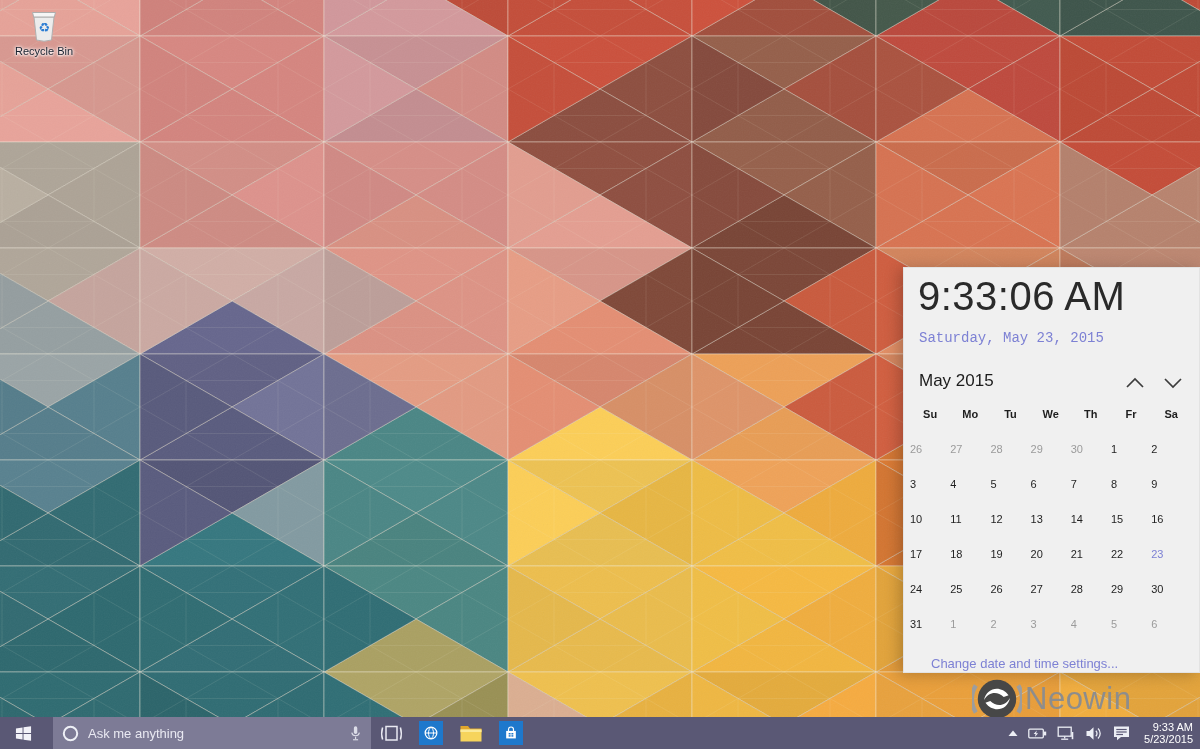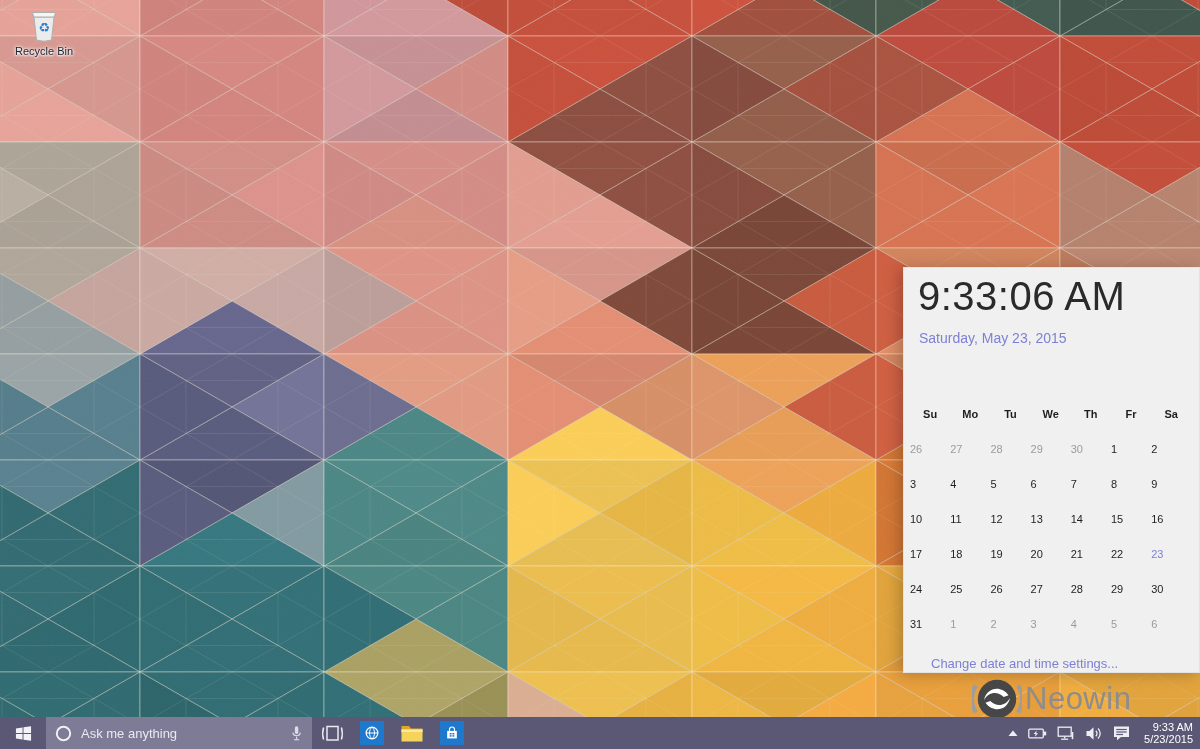--- a/index.html
+++ b/index.html
@@ -11,21 +11,21 @@
   .desktop-icon{position:absolute;left:8px;top:8px;width:72px;text-align:center;z-index:2;}
   .desktop-icon .ic{display:block;margin:0 auto;}
   .desktop-icon .lbl{display:block;margin-top:1px;font-size:11px;color:#17202e;
     text-shadow:0 0 3px #fff,0 0 4px #fff,0 1px 2px rgba(255,255,255,.95);}
   
   .clock-panel{position:absolute;left:903px;top:267px;width:297px;height:406px;
     background:#f0f0f0;z-index:3;box-shadow:-4px 2px 14px rgba(0,0,0,.22);
     border:1px solid rgba(0,0,0,.05);box-sizing:border-box;}
   .cp-time{position:absolute;left:14px;top:6px;font-size:40px;font-weight:300;
     color:#2a2a2a;letter-spacing:.5px;}
-  .cp-date{position:absolute;left:15px;top:62px;font-size:14px;}
+  .cp-date{position:absolute;left:15px;top:62px;font-size:14px;font-family:Liberation Mono, monospace;}
   .cp-month-row{position:absolute;left:15px;top:103px;width:267px;height:26px;}
   .cp-month{font-size:17px;color:#1c1c1c;}
   .cp-chev{position:absolute;top:4px;width:20px;height:16px;cursor:pointer;}
   .cp-chev.up{left:206px;}
   .cp-chev.down{left:244px;}
   .cal-head,.cal-grid{position:absolute;left:6px;display:grid;
     grid-template-columns:repeat(7,40.2px);}
   .cal-head{top:140px;}
   .cal-head span{font-size:11px;font-weight:bold;color:#1e1e1e;text-align:center;height:18px;}
   .cal-grid{top:164px;grid-auto-rows:35px;}
@@ -34,21 +34,21 @@
   .cp-link{position:absolute;left:15px;top:388px;font-size:13px;cursor:pointer;}
   
   .watermark{position:absolute;left:972px;top:674px;display:flex;align-items:center;
     gap:3px;z-index:4;}
   .watermark .brand{font-size:31px;font-weight:300;color:#8d8d8d;letter-spacing:.5px;}
   
   .taskbar{position:absolute;left:0;top:717px;width:1200px;height:32px;
     background:#5a5875;z-index:10;display:flex;align-items:stretch;}
   .tb-btn{display:flex;align-items:center;justify-content:center;cursor:pointer;}
   .start{width:46px;}
-  .search-box{width:266px;background:#7d7b96;display:flex;align-items:center;cursor:text;}
+  .search-box{width:318px;background:#7d7b96;display:flex;align-items:center;cursor:text;margin-left:7px;}
   .search-box .ring{margin-left:9px;flex:none;}
   .search-box .ph{margin-left:9px;font-size:13px;color:#e9e9f2;flex:1;}
   .search-box .mic{margin-right:9px;flex:none;cursor:pointer;}
   .appbtn{width:40px;}
   .tile{width:24px;height:24px;display:flex;align-items:center;justify-content:center;}
   .tray{margin-left:auto;display:flex;align-items:center;padding-right:7px;gap:10px;}
   .tray .tb-btn{height:100%;}
   .tray-clock{text-align:right;font-size:11px;line-height:12.5px;color:#fff;
     padding-left:4px;cursor:pointer;}
 </style>
@@ -526,20 +526,29 @@
       <path d="M3.5 4.5 h23 l-1.2 4.5 H4.7 Z" fill="#f5f5f5" stroke="#adadad" stroke-width="1"></path>
       <text x="15" y="24" text-anchor="middle" font-size="13" fill="#2b7cd3" font-family="DejaVu Sans">♻</text>
     </svg>
     <span class="lbl">Recycle Bin</span>
   </div>
 
   <div class="clock-panel">
     <div class="cp-time">9:33:06 AM</div>
     <div class="cp-date accent" style="color: rgb(125, 129, 212);">Saturday, May 23, 2015</div>
 
+    <div class="cp-month-row">
+      <span class="cp-month">May 2015</span>
+      <svg class="cp-chev up" viewBox="0 0 20 16">
+        <path d="M2 12 L10 4 L18 12" fill="none" stroke="#3c3c3c" stroke-width="1.7"></path>
+      </svg>
+      <svg class="cp-chev down" viewBox="0 0 20 16">
+        <path d="M2 4 L10 12 L18 4" fill="none" stroke="#3c3c3c" stroke-width="1.7"></path>
+      </svg>
+    </div>
 
     <div class="cal-head" id="cal-head">
         <span>Su</span>
         <span>Mo</span>
         <span>Tu</span>
         <span>We</span>
         <span>Th</span>
         <span>Fr</span>
         <span>Sa</span>
       </div>

